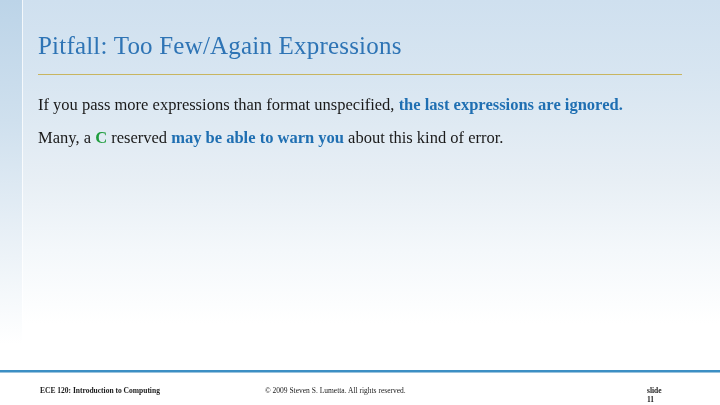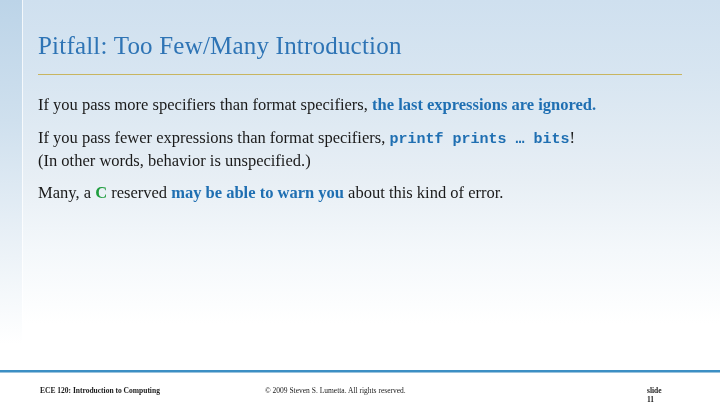--- a/index.html
+++ b/index.html
@@ -139,33 +139,29 @@
   }
 </style>
 </head>
 <body>
 
 <div class="slide">
 
   <div class="left-edge"></div>
   <div class="left-edge-line"></div>
 
-  <div class="title">Pitfall: Too Few/Many Introduction</div>
+  <div class="title">Pitfall: Too Few/Again Expressions</div>
   <div class="title-rule"></div>
 
   <div class="body">
 
     <div class="para">
-      <span>If you pass more specifiers than format specifiers, </span><span class="b-blue">the last expressions are ignored.</span>
+      <span>If you pass more expressions than format unspecified, </span><span class="b-blue">the last expressions are ignored.</span>
     </div>
 
-    <div class="para">
-      <span>If you pass fewer expressions than format specifiers, </span><span class="mono-blue">printf prints … bits</span><span>!</span><br>
-      <span>(In other words, behavior is unspecified.)</span>
-    </div>
 
     <div class="para">
       <span>Many, a </span><span class="c-green">C</span><span> reserved </span><span class="b-blue">may be able to warn you</span><span> about this kind of error.</span>
     </div>
 
   </div>
 
   <div class="footer-rule"></div>
   <div class="footer-rule2"></div>
 

